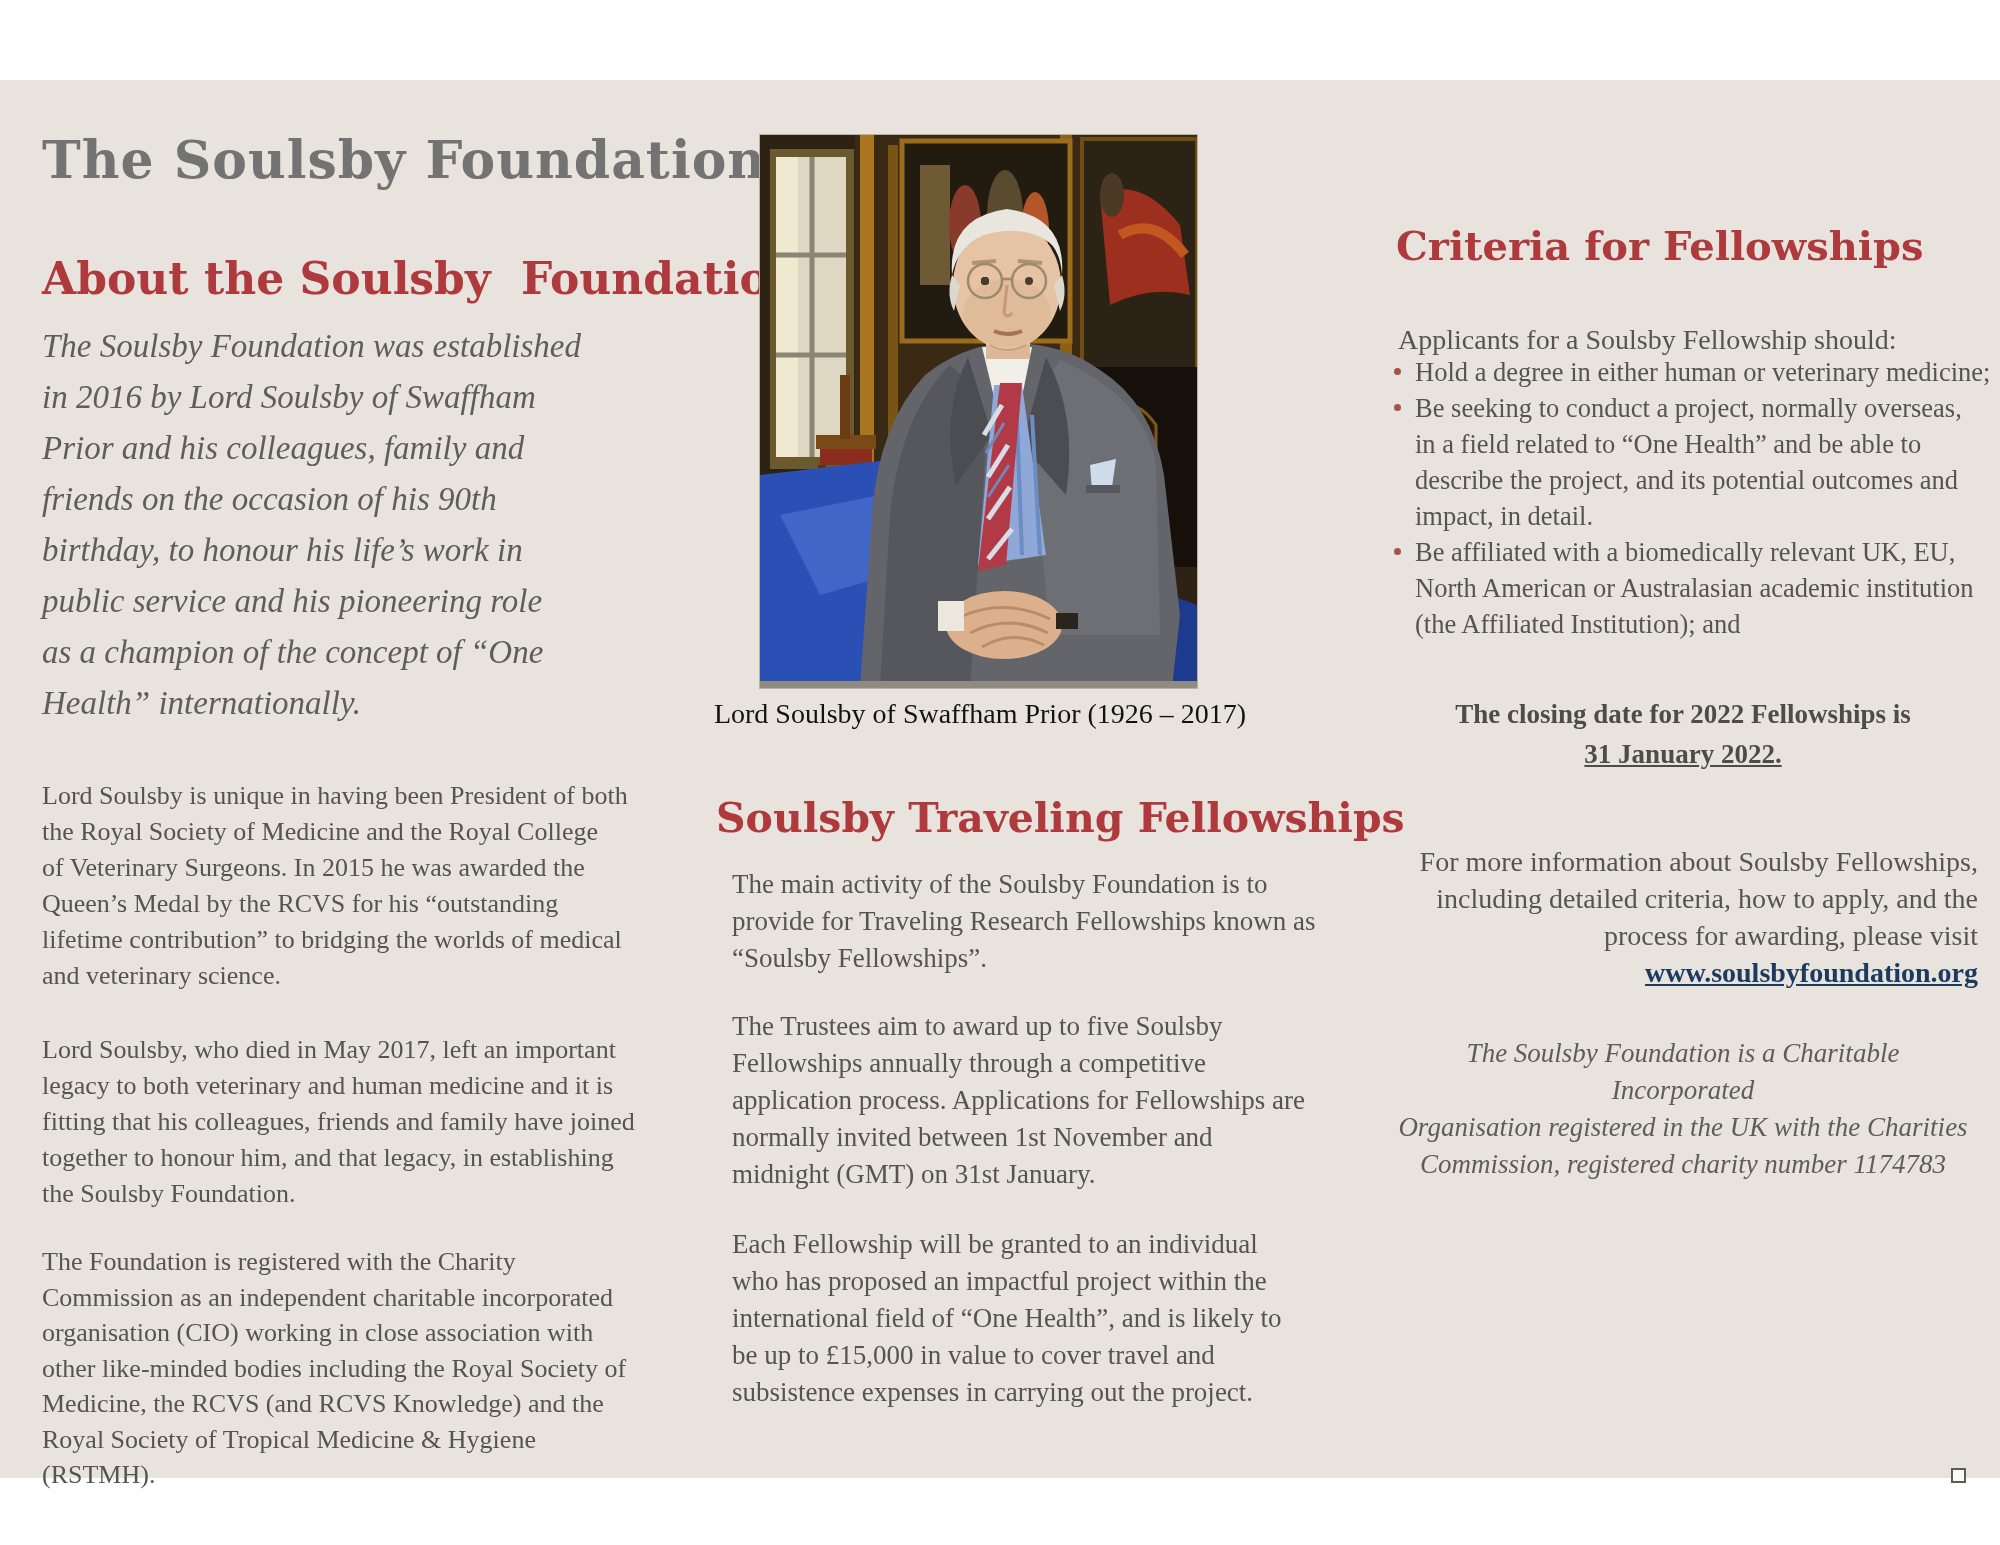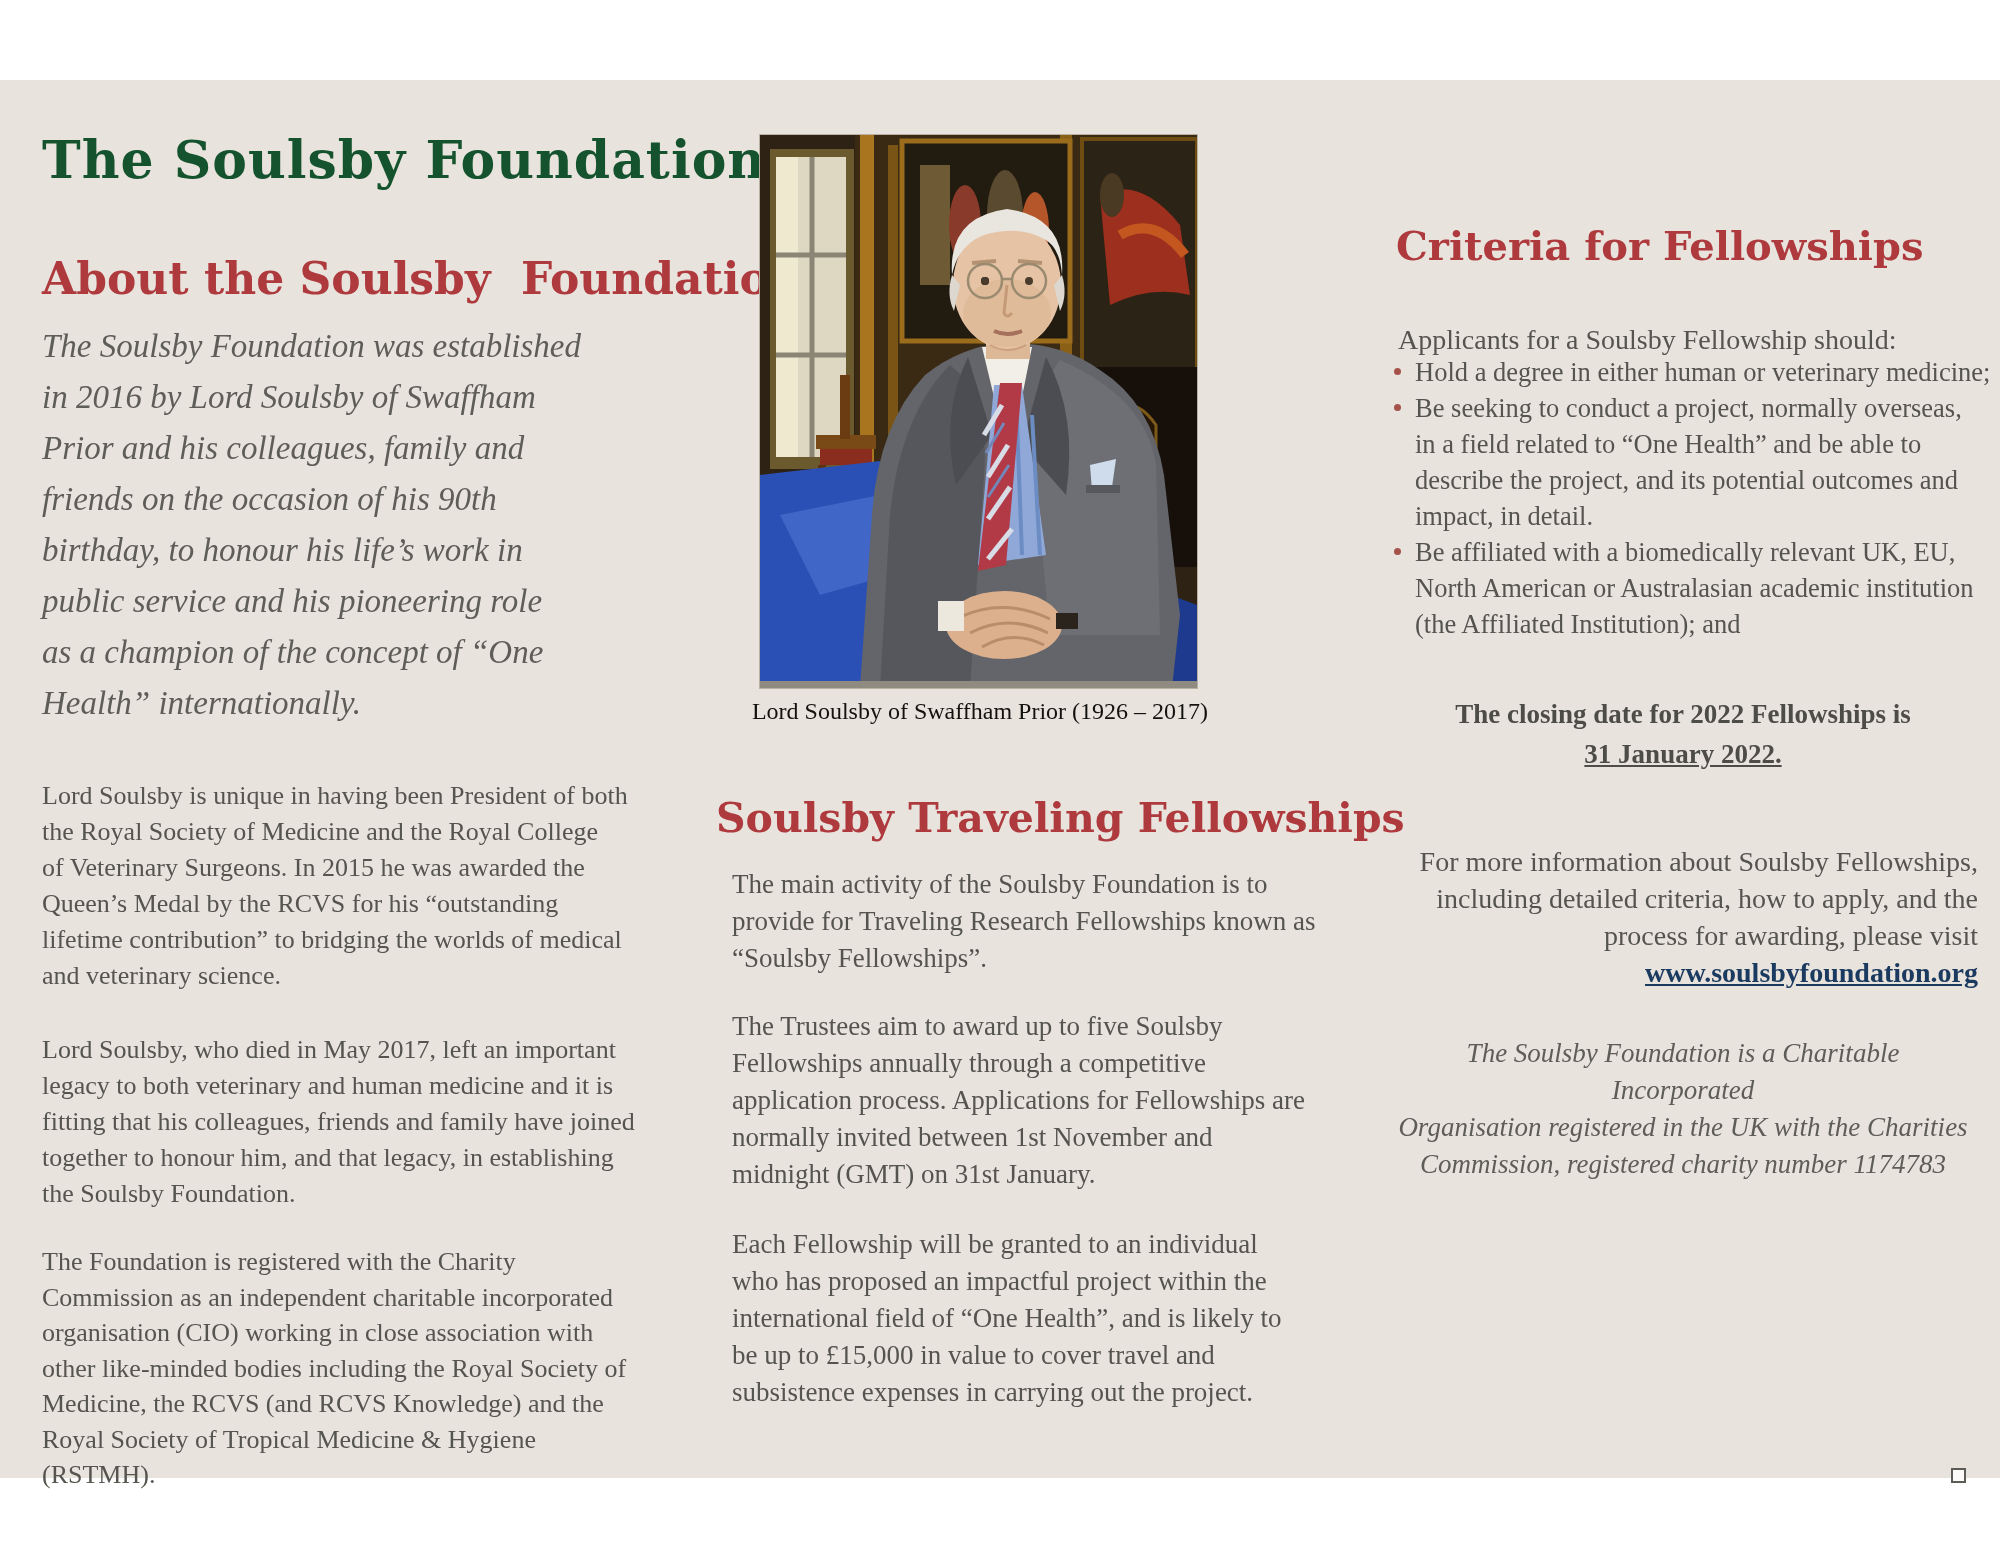--- a/index.html
+++ b/index.html
@@ -12,21 +12,21 @@
     position:absolute;left:0;top:80px;width:2000px;height:1398px;
     background:#e8e3dd;
   }
   .pre{white-space:pre-line;}
   .abs{position:absolute;}
 
   
   #title{
     left:42px;top:94px;
     font-family:"DejaVu Serif","Liberation Serif",serif;
-    font-weight:bold;font-size:52px;color:#14532d;letter-spacing:1px;
+    font-weight:bold;font-size:52px;color:#737373;letter-spacing:1px;
   }
   #about-heading{
     left:42px;top:216px;
     font-family:"DejaVu Serif","Liberation Serif",serif;
     font-weight:bold;font-size:44px;color:#ae3a3d;
     white-space:pre-wrap;
   }
   #lead{
     left:42px;top:288px;width:650px;
     font-style:italic;font-size:33px;line-height:51px;color:#5f5d58;
@@ -40,21 +40,21 @@
   #left-p3{top:1218px;line-height:35.5px;}
 
   
   #portrait{
     left:760px;top:135px;width:437px;height:553px;
     box-shadow:0 0 0 1px #b9b0a4;
     background:#2e2214;
   }
   #caption{
     left:690px;top:698px;width:580px;text-align:center;
-    font-size:24px;color:#14120f;
+    font-size:28px;color:#14120f;
   }
   #center-heading{
     left:716px;top:760px;
     font-family:"DejaVu Serif","Liberation Serif",serif;
     font-weight:bold;font-size:41px;color:#ae3a3d;
   }
   .center-para{
     left:732px;width:600px;
     font-size:27px;line-height:37px;color:#55544e;margin-top:16px;
   }

